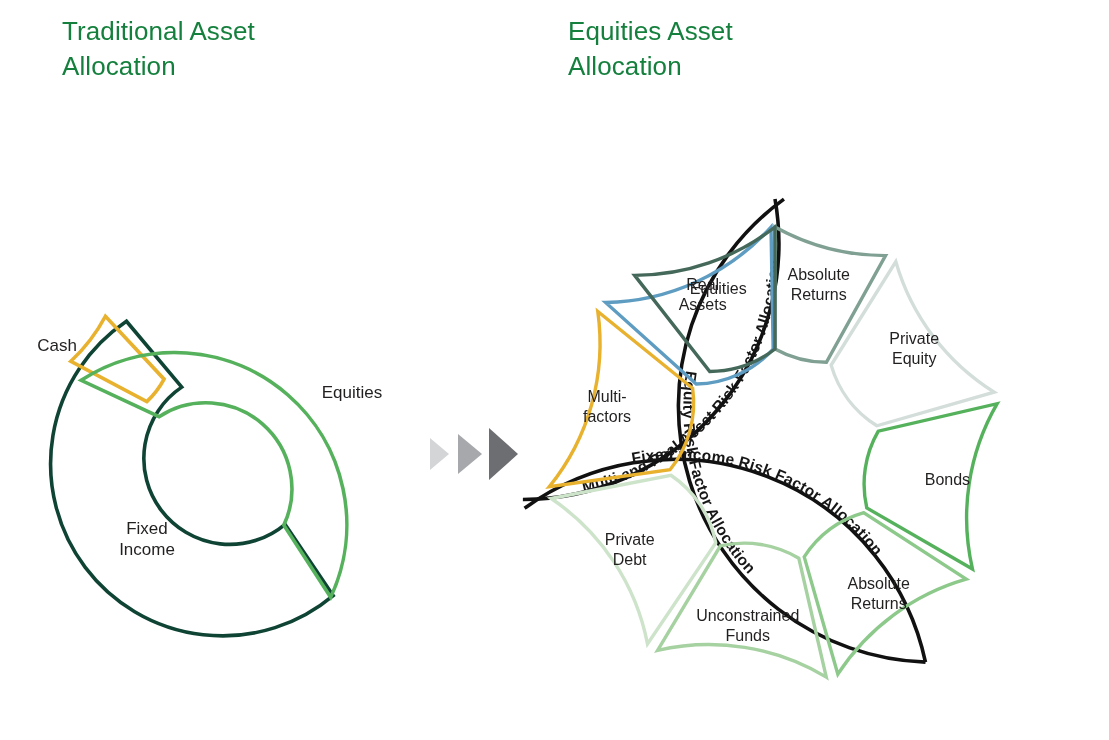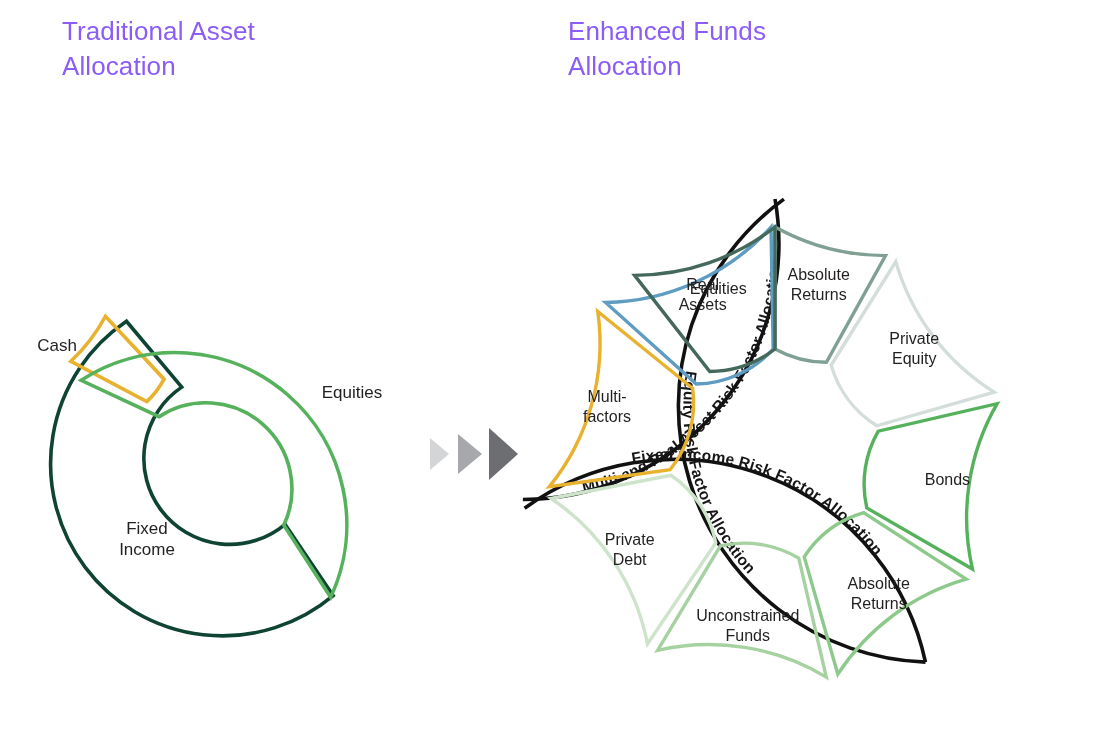--- a/index.html
+++ b/index.html
@@ -19,21 +19,21 @@
     width: 1109px;
     height: 740px;
     background: #ffffff;
   }
   .panel-title {
     position: absolute;
     font-family: "Liberation Sans", sans-serif;
     font-size: 26px;
     font-weight: 400;
     line-height: 1.33;
-    color: #8b5cf6;
+    color: #15803d;
     letter-spacing: 0.1px;
     white-space: pre-line;
   }
   #title-left  { left: 62px;  top: 14px; }
   #title-right { left: 568px; top: 14px; }
 
   svg { display: block; }
   #diagram {
     position: absolute;
     left: 0; top: 0;
@@ -67,21 +67,21 @@
   .arrow-tri { stroke: none; }
 </style>
 </head>
 <body>
 
 <div id="stage">
 
   <div class="panel-title" id="title-left">Traditional Asset
 Allocation</div>
 
-  <div class="panel-title" id="title-right">Enhanced Funds
+  <div class="panel-title" id="title-right">Equities Asset
 Allocation</div>
 
   <svg id="diagram" viewBox="0 0 1109 740">
       <defs>
         <path id="ringpath-0" fill="none" d="M 535.69 497.2 A 243 243 0 0 0 775 212"></path>
         <path id="ringpath-1" fill="none" d="M 783.48 212.15 A 243 243 0 0 0 917.83 651.59"></path>
         <path id="ringpath-2" fill="none" d="M 533.4 506.35 A 247 247 0 0 1 920.18 654.83"></path>
       </defs>
 
     <g id="left-donut">

